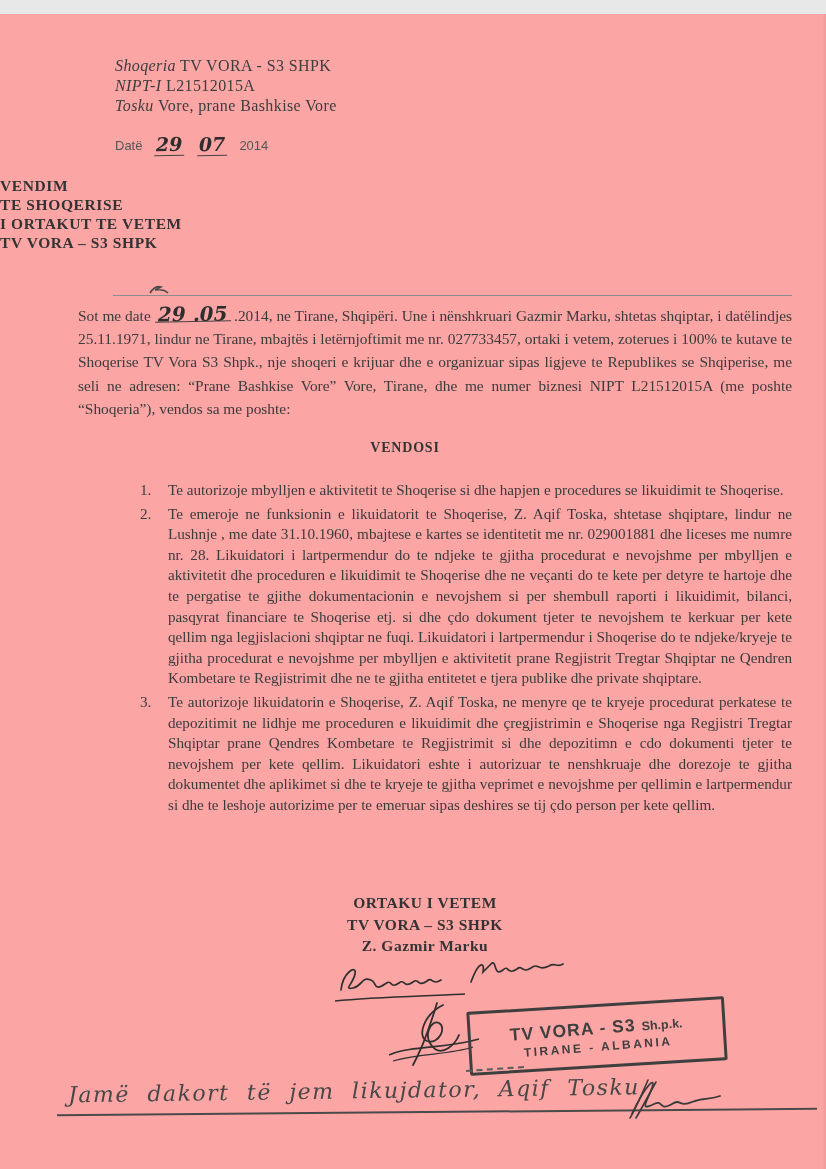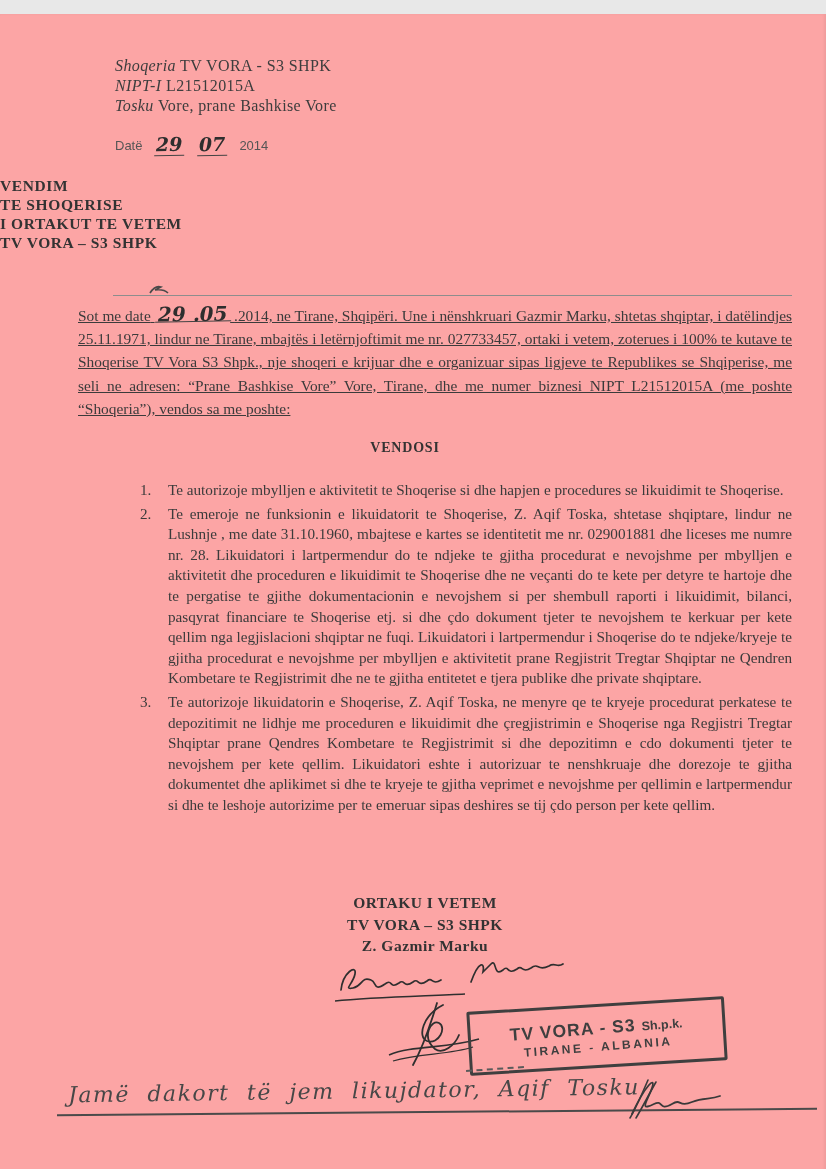--- a/index.html
+++ b/index.html
@@ -14,21 +14,21 @@
   .hdr .lbl{font-style:italic;}
   .dateline{position:absolute;left:115px;top:120px;font-family:"Liberation Sans", sans-serif;font-size:13px;color:#555;display:flex;align-items:center;gap:12px;}
   .hw{font-family:"DejaVu Serif", serif;font-style:italic;font-weight:700;color:#2e2e2e;}
   .hw-date{font-size:19px;line-height:20px;border-bottom:1.5px solid #444;padding:0 2px 1px 2px;transform:rotate(-1deg);}
   
   .title{position:absolute;left:0;top:162px;width:810px;font-weight:700;font-size:15.5px;line-height:19px;color:#333;letter-spacing:.6px;}
   
   .divider{position:absolute;left:113px;top:281px;width:679px;height:1px;background:#8d8d8d;}
   .div-squiggle{position:absolute;left:148px;top:268px;}
   
-  .intro{position:absolute;left:78px;top:290px;width:714px;font-size:15.4px;line-height:23.2px;text-align:justify;color:#3b3b3b;text-decoration:underline;}
+  .intro{position:absolute;left:78px;top:290px;width:714px;font-size:15.4px;line-height:23.2px;text-align:justify;color:#3b3b3b;}
   .intro .hw-inline{font-size:20px;line-height:14px;border-bottom:1.5px solid #444;padding:0 3px;transform:rotate(-1deg);display:inline-block;}
   
   .vendosi{position:absolute;left:0;top:426px;width:810px;text-align:center;font-weight:700;font-size:14px;color:#333;letter-spacing:.8px;}
   
   .decisions{position:absolute;left:140px;top:466px;width:652px;font-size:15.2px;line-height:20.6px;color:#3b3b3b;}
   .ditem{display:flex;margin-bottom:3px;}
   .ditem .num{width:28px;flex:0 0 28px;}
   .ditem .txt{flex:1;text-align:justify;}
   
   .closing{position:absolute;left:0;top:878px;width:850px;text-align:center;font-weight:700;font-size:15.5px;line-height:21.5px;color:#333;letter-spacing:.5px;}

